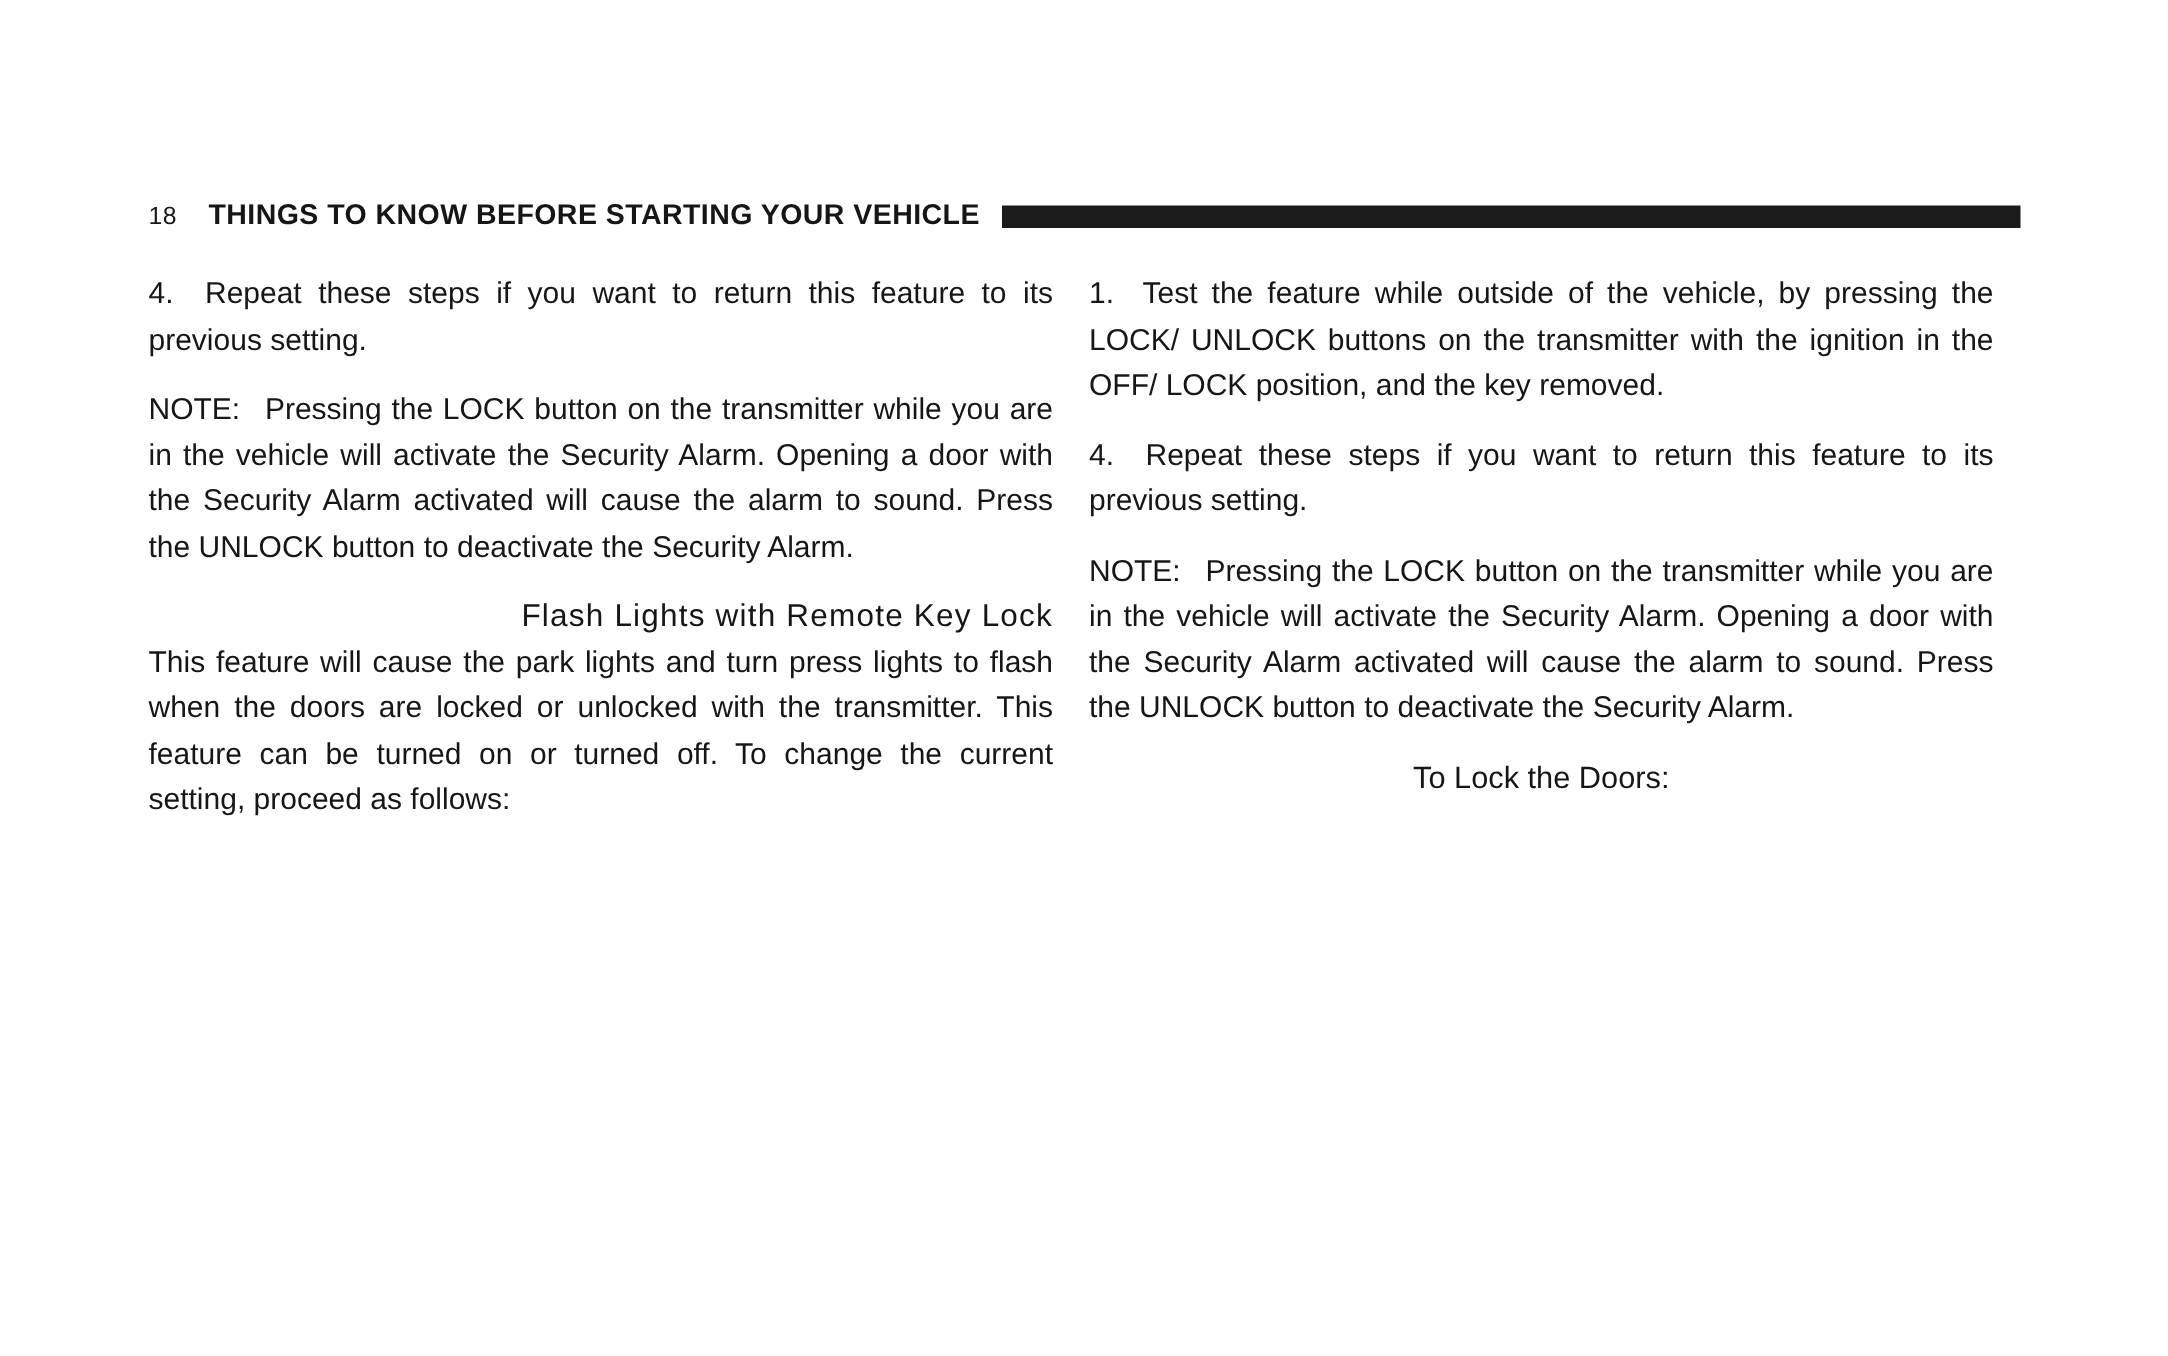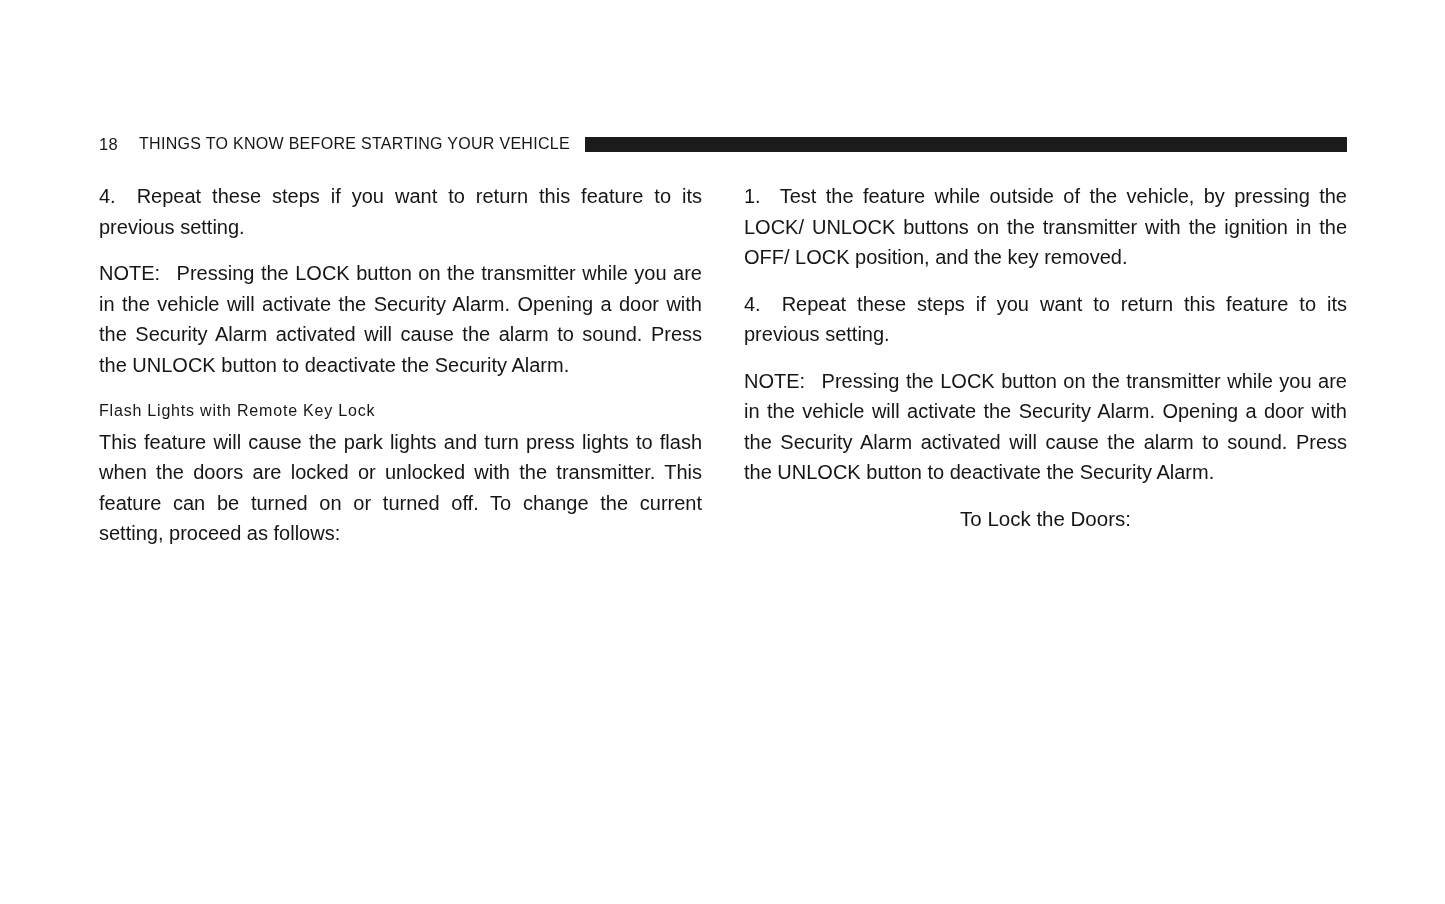--- a/index.html
+++ b/index.html
@@ -23,51 +23,51 @@
     align-items: center;
     height: 20px;
     margin-bottom: 27px;
   }
   .page-num {
     font-size: 16.5px;
     font-weight: 400;
     letter-spacing: 0.3px;
   }
   .header-title {
-    font-size: 16px;
-    font-weight: 400;
+    font-size: 19px;
+    font-weight: 700;
     letter-spacing: 0.3px;
     margin-left: 21px;
     white-space: nowrap;
   }
   .header-bar {
     flex: 1;
     height: 15px;
     background: #1b1b1b;
     margin-left: 15px;
   }
   .columns {
     display: flex;
-    gap: 42px;
+    gap: 24px;
   }
   .col {
     width: 603px;
     font-size: 20px;
     line-height: 30.5px;
     text-align: justify;
   }
   .col p { margin: 0 0 16px 0; }
   .col p:last-child { margin-bottom: 0; }
   .section-heading {
-    font-size: 16px;
+    font-size: 21px;
     font-weight: 400;
     letter-spacing: 0.8px;
     line-height: 30.5px;
     margin: 0 0 0 0 !important;
-    text-align: left;
+    text-align: right;
   }
   .sub-heading {
     font-size: 20.5px;
     font-weight: 400;
     line-height: 30.5px;
     margin: 0 0 0 0 !important;
     text-align: center;
   }
 </style>
 </head>

